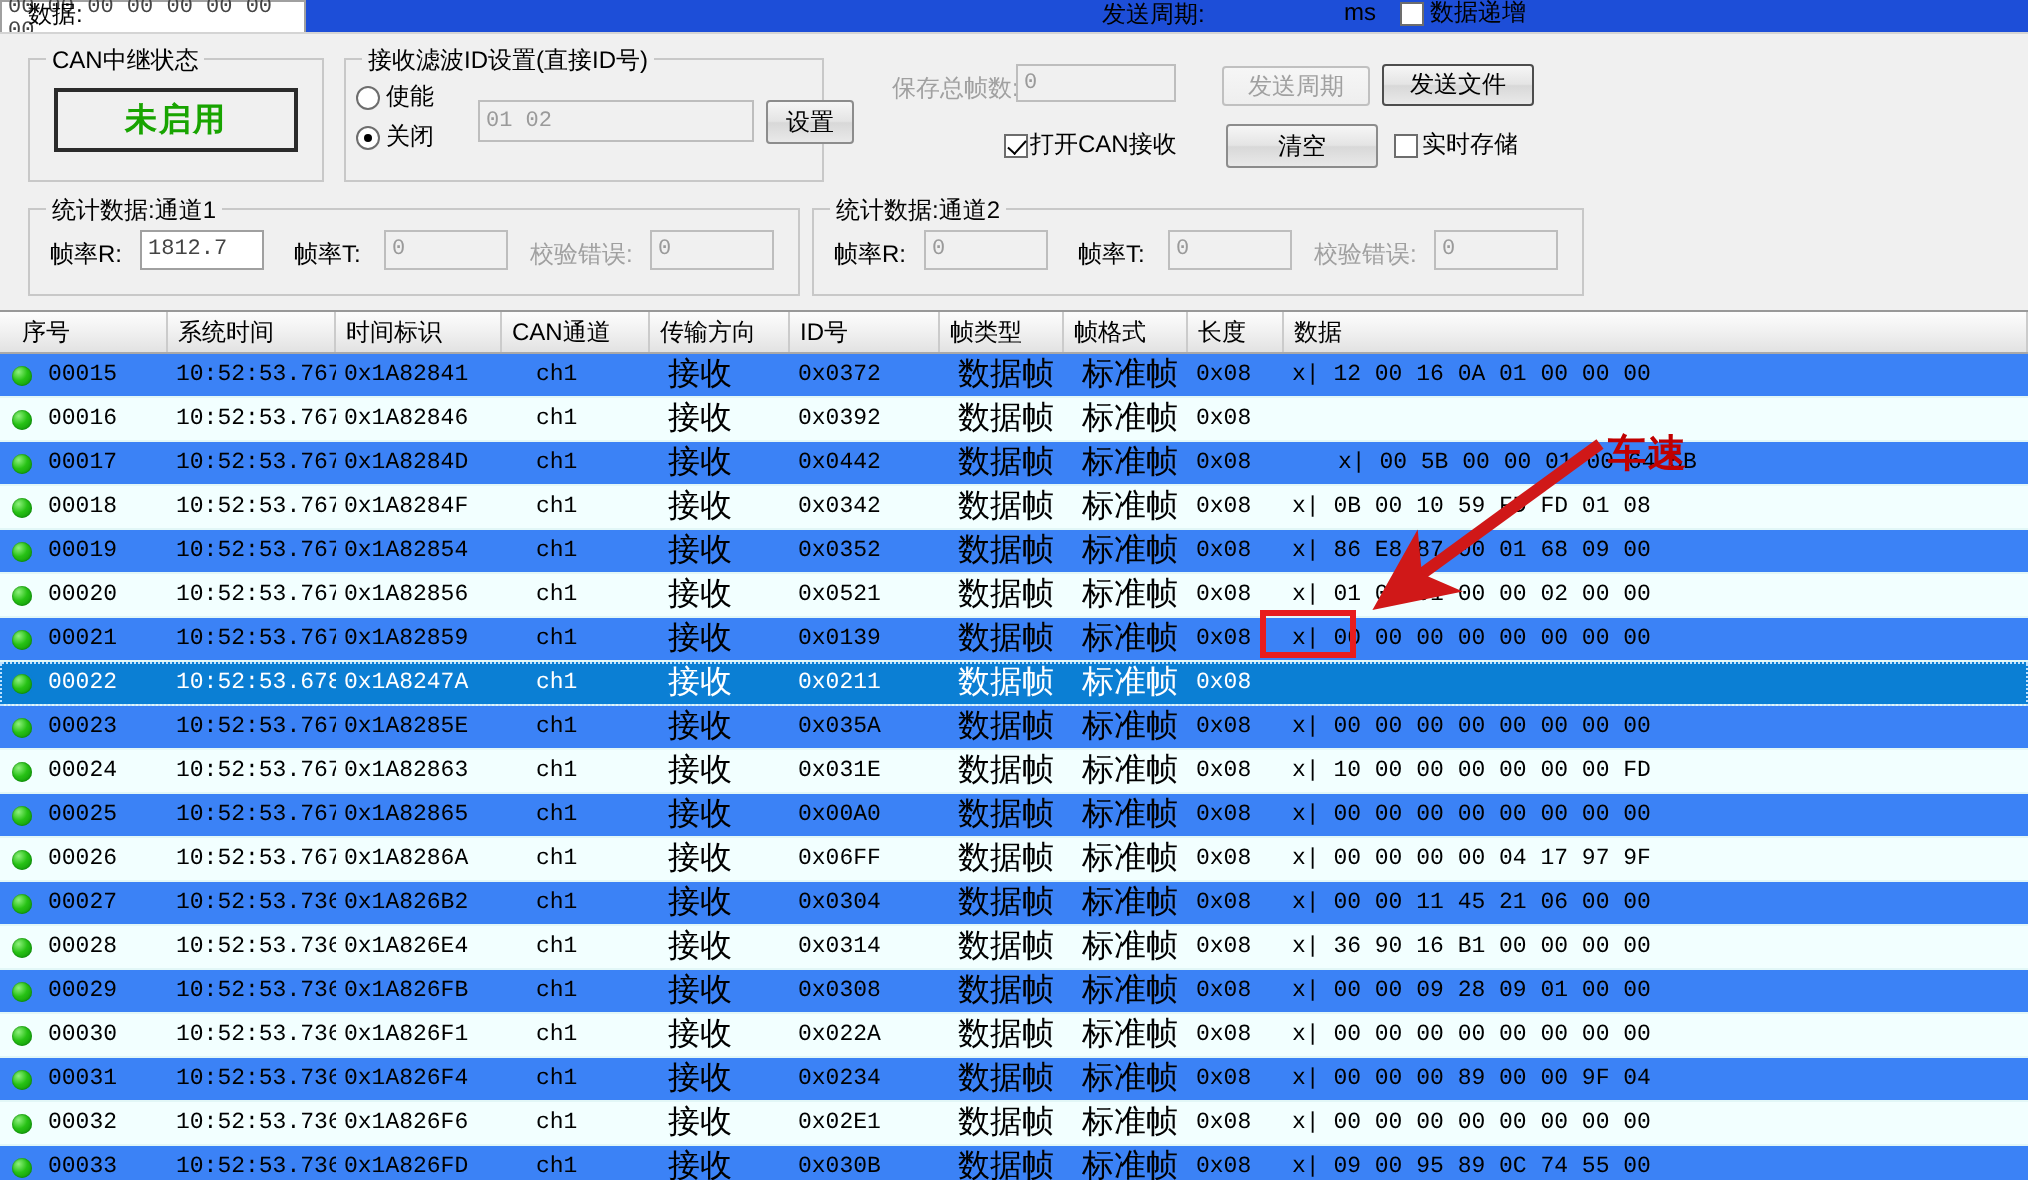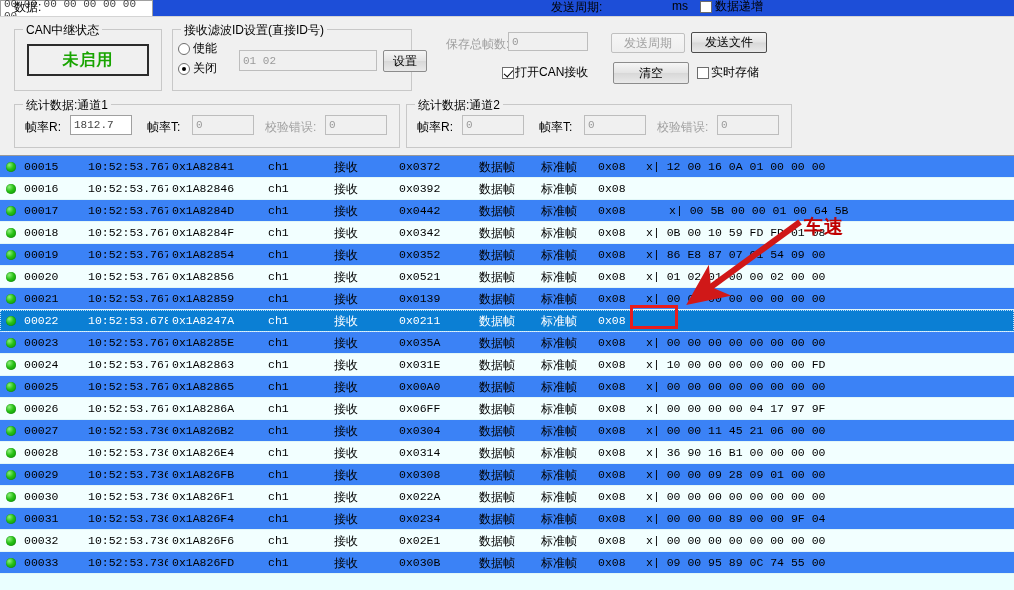--- a/index.html
+++ b/index.html
@@ -102,21 +102,21 @@
     position: relative; height: 22px; width: 1014px;
     background: #3b82f6; border-bottom: 1px solid #e2f7f7;
   }
   .row.alt { background: #f2ffff; }
   .row.sel { background: #0b7fd4; color: #fff; }
   .cell {
     position: absolute; top: 0; height: 22px; line-height: 22px;
     font-family: "Liberation Mono", "DejaVu Sans Mono", monospace;
     font-size: 11.5px; white-space: nowrap; overflow: hidden;
   }
-  .cell.cjk { font-family: "Liberation Sans", "DejaVu Sans", sans-serif; font-size: 12px; }
+  .cell.cjk { font-family: "Liberation Sans", "DejaVu Sans", sans-serif; font-size: 16px; }
   .row.sel .cell { color: #fff; }
   .led {
     position: absolute; left: 6px; top: 6px; width: 10px; height: 10px;
     border-radius: 50%;
     background: radial-gradient(circle at 33% 30%, #8ef07c 0%, #27c215 45%, #0b8c07 100%);
     box-shadow: inset 0 0 1px #056b04;
   }
   .row.sel .led { box-shadow: inset 0 0 1px #056b04, 0 0 0 1px #0b7fd4; }
   .selframe {
     position: absolute; left: 0; top: 0; width: 1014px; height: 22px;
@@ -206,20 +206,32 @@
     <span class="caption">统计数据:通道2</span>
     <span class="lbl abs" style="left:10px; top:14px;">帧率R:</span>
     <div class="txtbox disabled abs" style="left:55px; top:10px; width:62px; height:20px;">0</div>
     <span class="lbl abs" style="left:132px; top:14px;">帧率T:</span>
     <div class="txtbox disabled abs" style="left:177px; top:10px; width:62px; height:20px;">0</div>
     <span class="lbl dim abs" style="left:250px; top:14px;">校验错误:</span>
     <div class="txtbox disabled abs" style="left:310px; top:10px; width:62px; height:20px;">0</div>
   </div>
 
   <div class="tablewrap">
+    <div class="thead" id="thead">
+        <div class="th" style="left: 6px; width: 78px;">序号</div>
+        <div class="th" style="left: 84px; width: 84px;">系统时间</div>
+        <div class="th" style="left: 168px; width: 83px;">时间标识</div>
+        <div class="th" style="left: 251px; width: 74px;">CAN通道</div>
+        <div class="th" style="left: 325px; width: 70px;">传输方向</div>
+        <div class="th" style="left: 395px; width: 75px;">ID号</div>
+        <div class="th" style="left: 470px; width: 62px;">帧类型</div>
+        <div class="th" style="left: 532px; width: 62px;">帧格式</div>
+        <div class="th" style="left: 594px; width: 48px;">长度</div>
+        <div class="th" style="left: 642px; width: 372px;">数据</div>
+      </div>
     <div class="rows" id="rows">
         <div class="row">
           <span class="led"></span>
           <div class="cell" style="left: 24px; width: 60px;">00015</div>
           <div class="cell" style="left: 88px; width: 80px;">10:52:53.767</div>
           <div class="cell" style="left: 172px; width: 79px;">0x1A82841</div>
           <div class="cell" style="left: 268px; width: 57px;">ch1</div>
           <div class="cell cjk" style="left: 334px; width: 61px;">接收</div>
           <div class="cell" style="left: 399px; width: 71px;">0x0372</div>
           <div class="cell cjk" style="left: 479px; width: 53px;">数据帧</div>
@@ -269,21 +281,21 @@
           <span class="led"></span>
           <div class="cell" style="left: 24px; width: 60px;">00019</div>
           <div class="cell" style="left: 88px; width: 80px;">10:52:53.767</div>
           <div class="cell" style="left: 172px; width: 79px;">0x1A82854</div>
           <div class="cell" style="left: 268px; width: 57px;">ch1</div>
           <div class="cell cjk" style="left: 334px; width: 61px;">接收</div>
           <div class="cell" style="left: 399px; width: 71px;">0x0352</div>
           <div class="cell cjk" style="left: 479px; width: 53px;">数据帧</div>
           <div class="cell cjk" style="left: 541px; width: 53px;">标准帧</div>
           <div class="cell" style="left: 598px; width: 44px;">0x08</div>
-          <div class="cell" style="left: 646px; width: 368px;">x| 86 E8 87 07 01 54 09 00</div>
+          <div class="cell" style="left: 646px; width: 368px;">x| 86 E8 87 00 01 68 09 00</div>
         </div>
         <div class="row alt">
           <span class="led"></span>
           <div class="cell" style="left: 24px; width: 60px;">00020</div>
           <div class="cell" style="left: 88px; width: 80px;">10:52:53.767</div>
           <div class="cell" style="left: 172px; width: 79px;">0x1A82856</div>
           <div class="cell" style="left: 268px; width: 57px;">ch1</div>
           <div class="cell cjk" style="left: 334px; width: 61px;">接收</div>
           <div class="cell" style="left: 399px; width: 71px;">0x0521</div>
           <div class="cell cjk" style="left: 479px; width: 53px;">数据帧</div>

